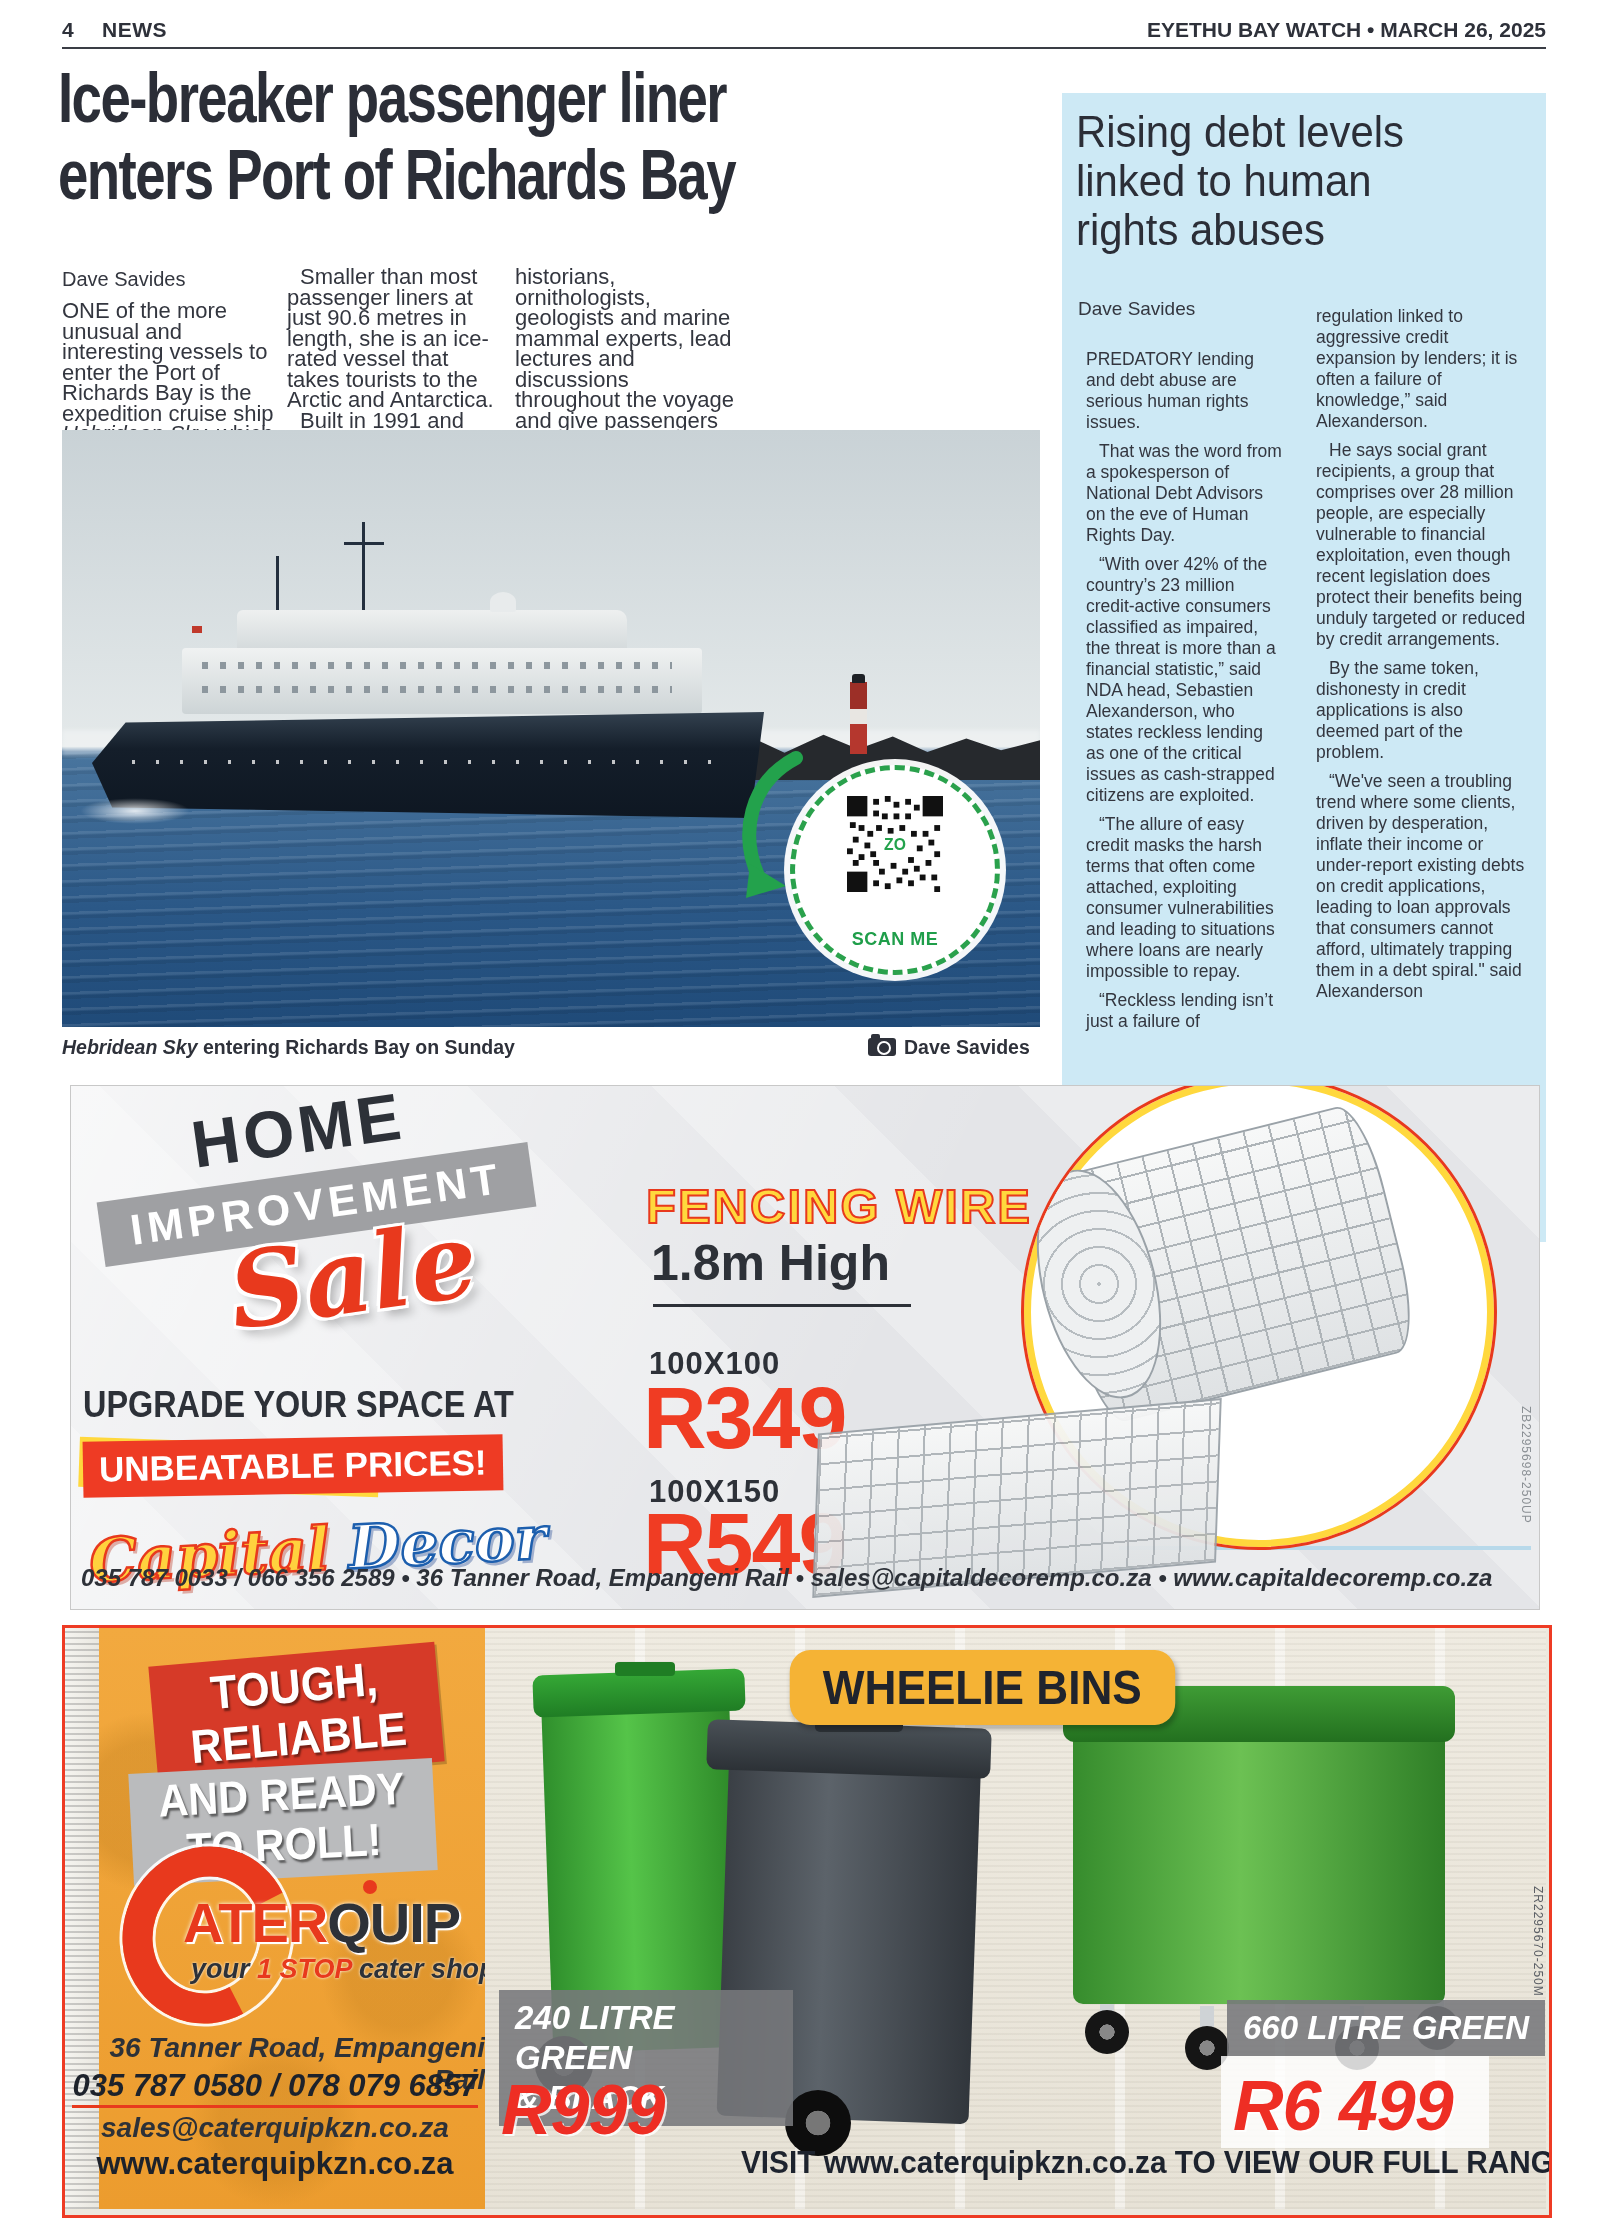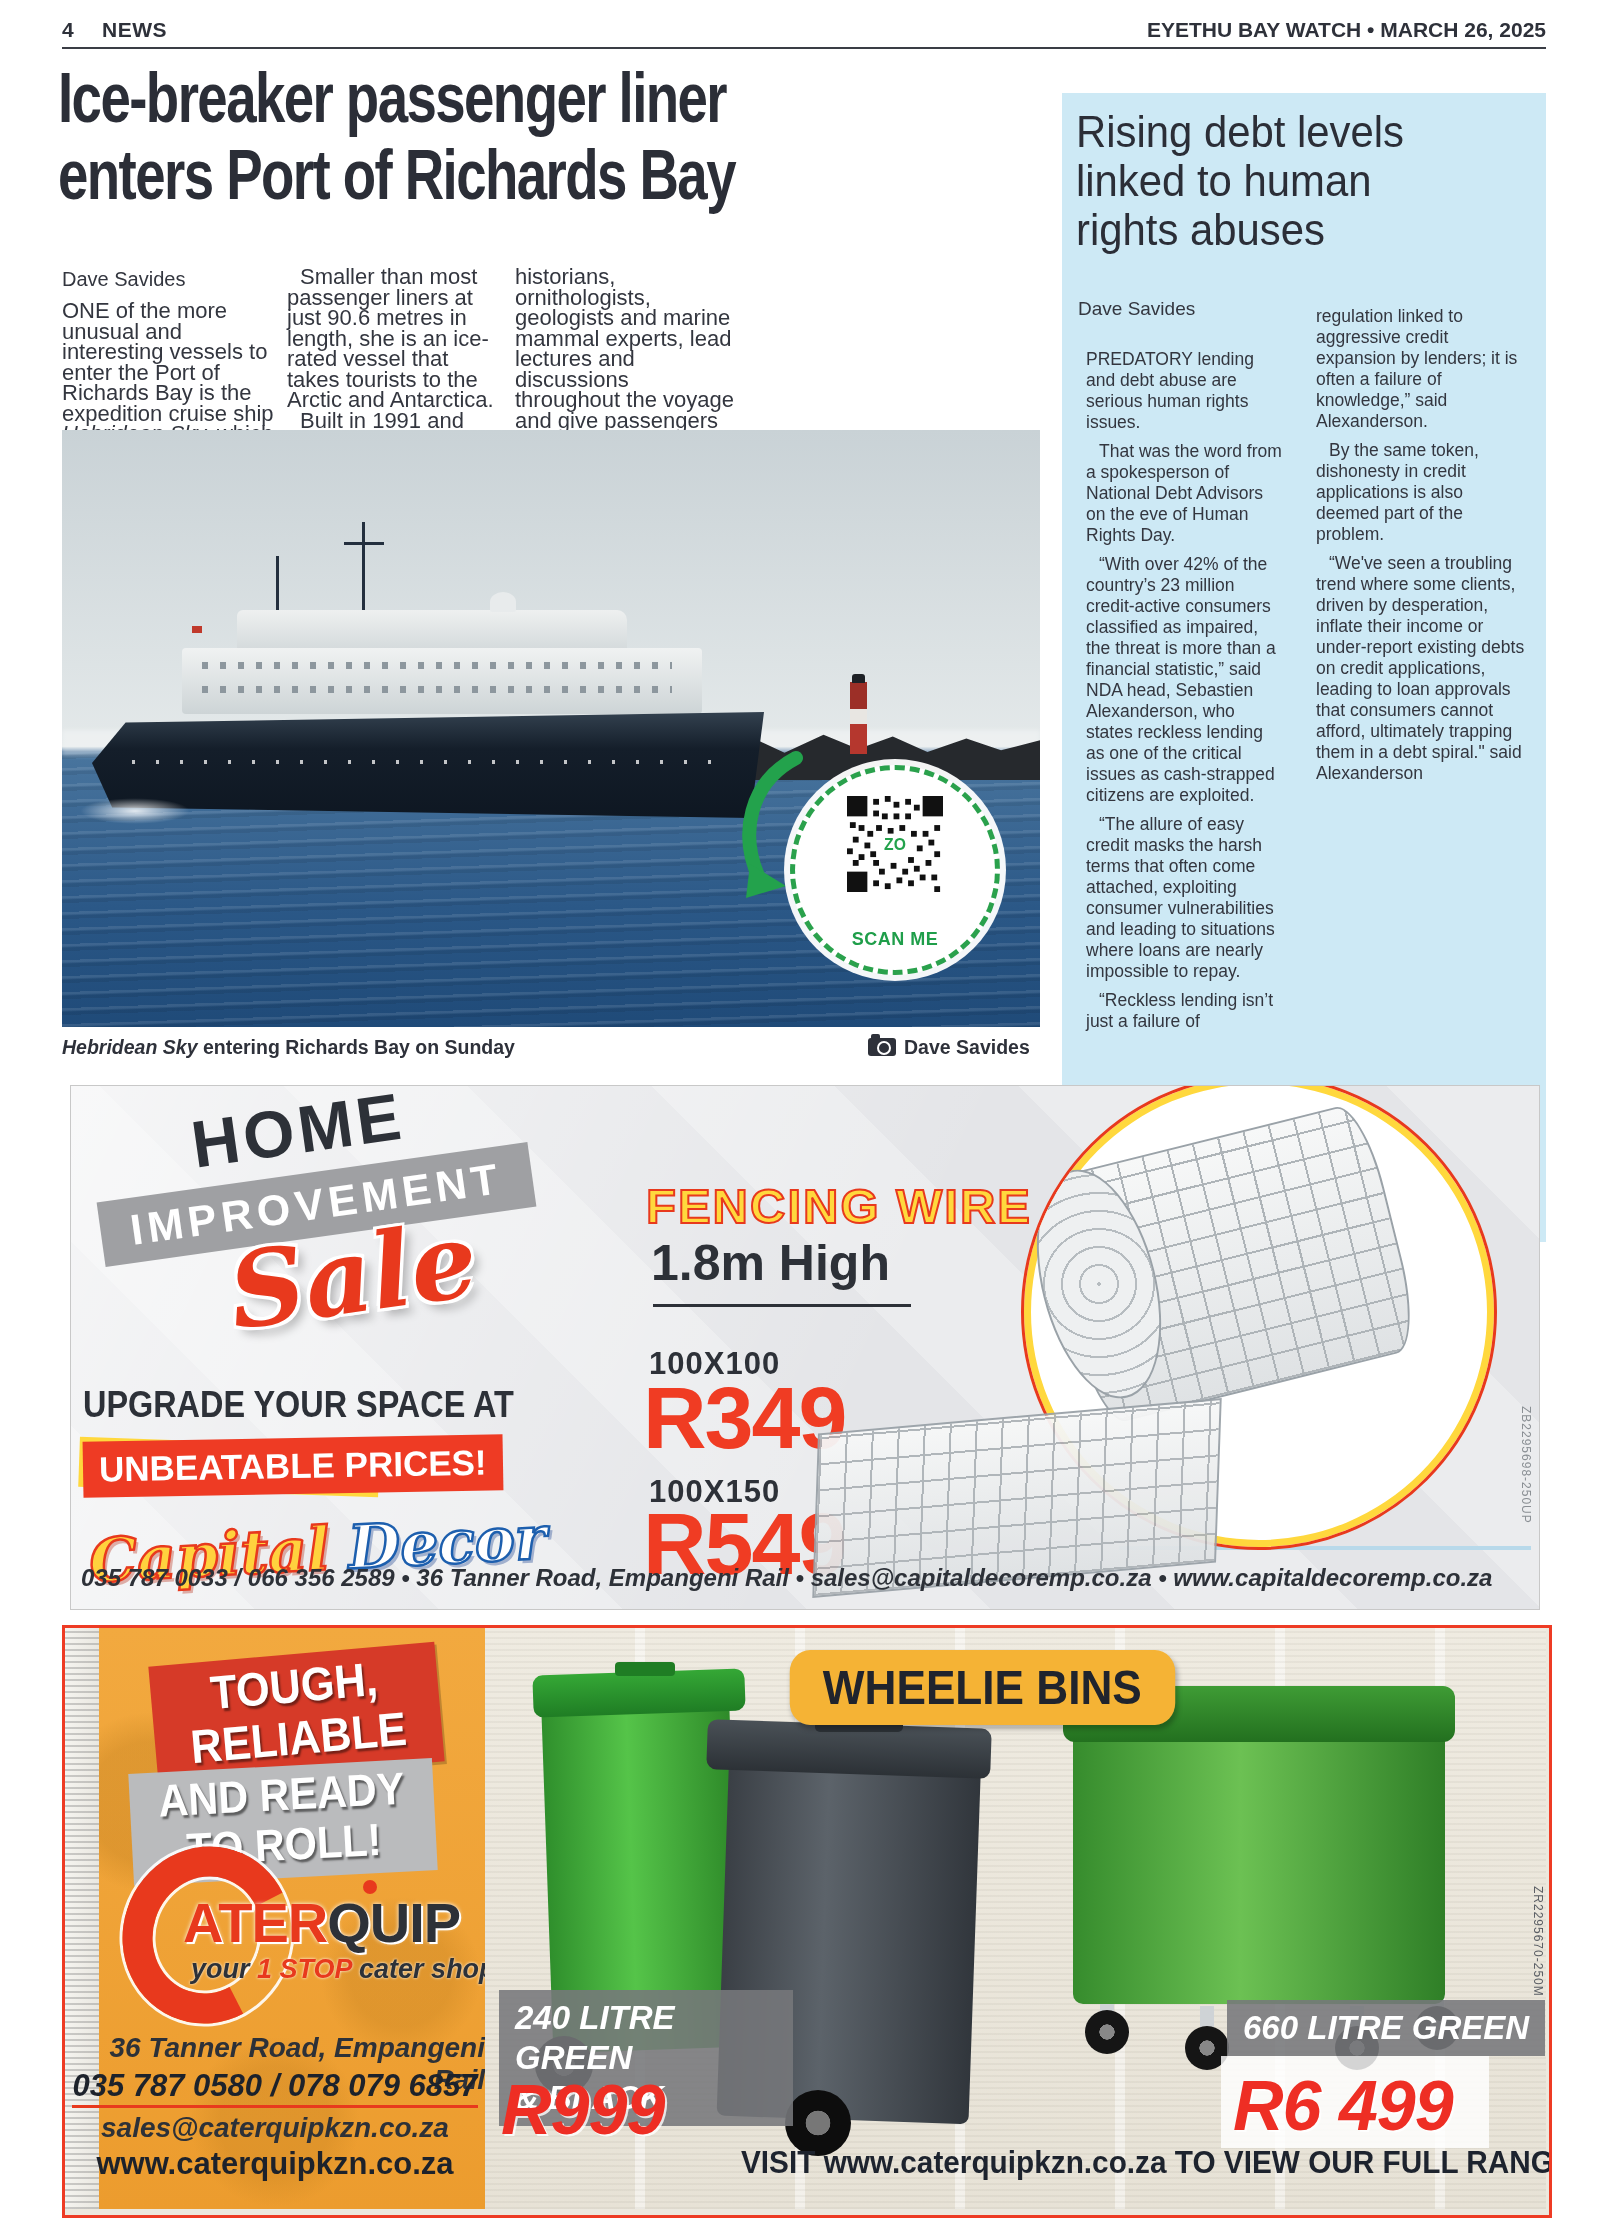--- a/index.html
+++ b/index.html
@@ -283,20 +283,21 @@
     <div class="abs debt-byline">Dave Savides</div>
     <div class="abs debt-col dcA">
       <p>PREDATORY lending and debt abuse are serious human rights issues.</p>
       <p class="ind">That was the word from a spokesperson of National Debt Advisors on the eve of Human Rights Day.</p>
       <p class="ind">“With over 42% of the country’s 23 million credit-active consumers classified as impaired, the threat is more than a financial statistic,” said NDA head, Sebastien Alexanderson, who states reckless lending as one of the critical issues as cash-strapped citizens are exploited.</p>
       <p class="ind">“The allure of easy credit masks the harsh terms that often come attached, exploiting consumer vulnerabilities and leading to situations where loans are nearly impossible to repay.</p>
       <p class="ind">“Reckless lending isn’t just a failure of</p>
     </div>
     <div class="abs debt-col dcB">
       <p>regulation linked to aggressive credit expansion by lenders; it is often a failure of knowledge,” said Alexanderson.</p>
+      <p class="ind">He says social grant recipients, a group that comprises over 28 million people, are especially vulnerable to financial exploitation, even though recent legislation does protect their benefits being unduly targeted or reduced by credit arrangements.</p>
       <p class="ind">By the same token, dishonesty in credit applications is also deemed part of the problem.</p>
       <p class="ind">“We've seen a troubling trend where some clients, driven by desperation, inflate their income or under-report existing debts on credit applications, leading to loan approvals that consumers cannot afford, ultimately trapping them in a debt spiral." said Alexanderson</p>
     </div>
   </div>
 
   <div class="abs decor">
     <div class="abs home">HOME</div>
     <div class="abs improvement">IMPROVEMENT</div>
     <div class="abs sale">Sale</div>
     <div class="abs upgrade">UPGRADE YOUR SPACE AT</div>

